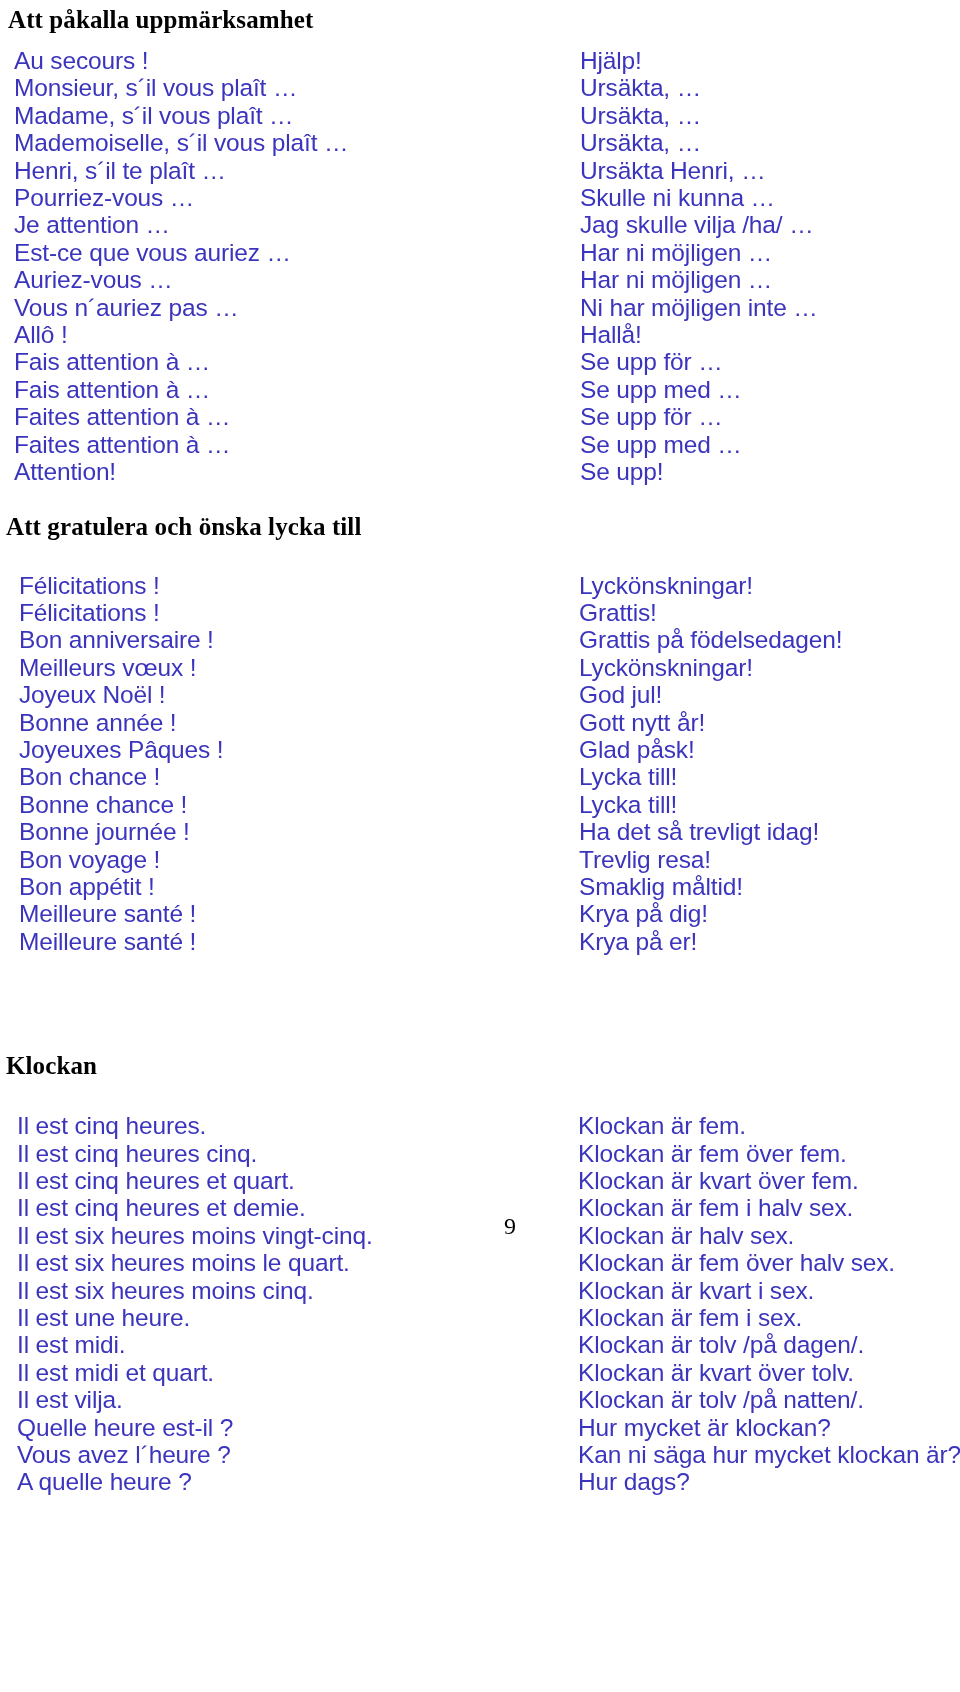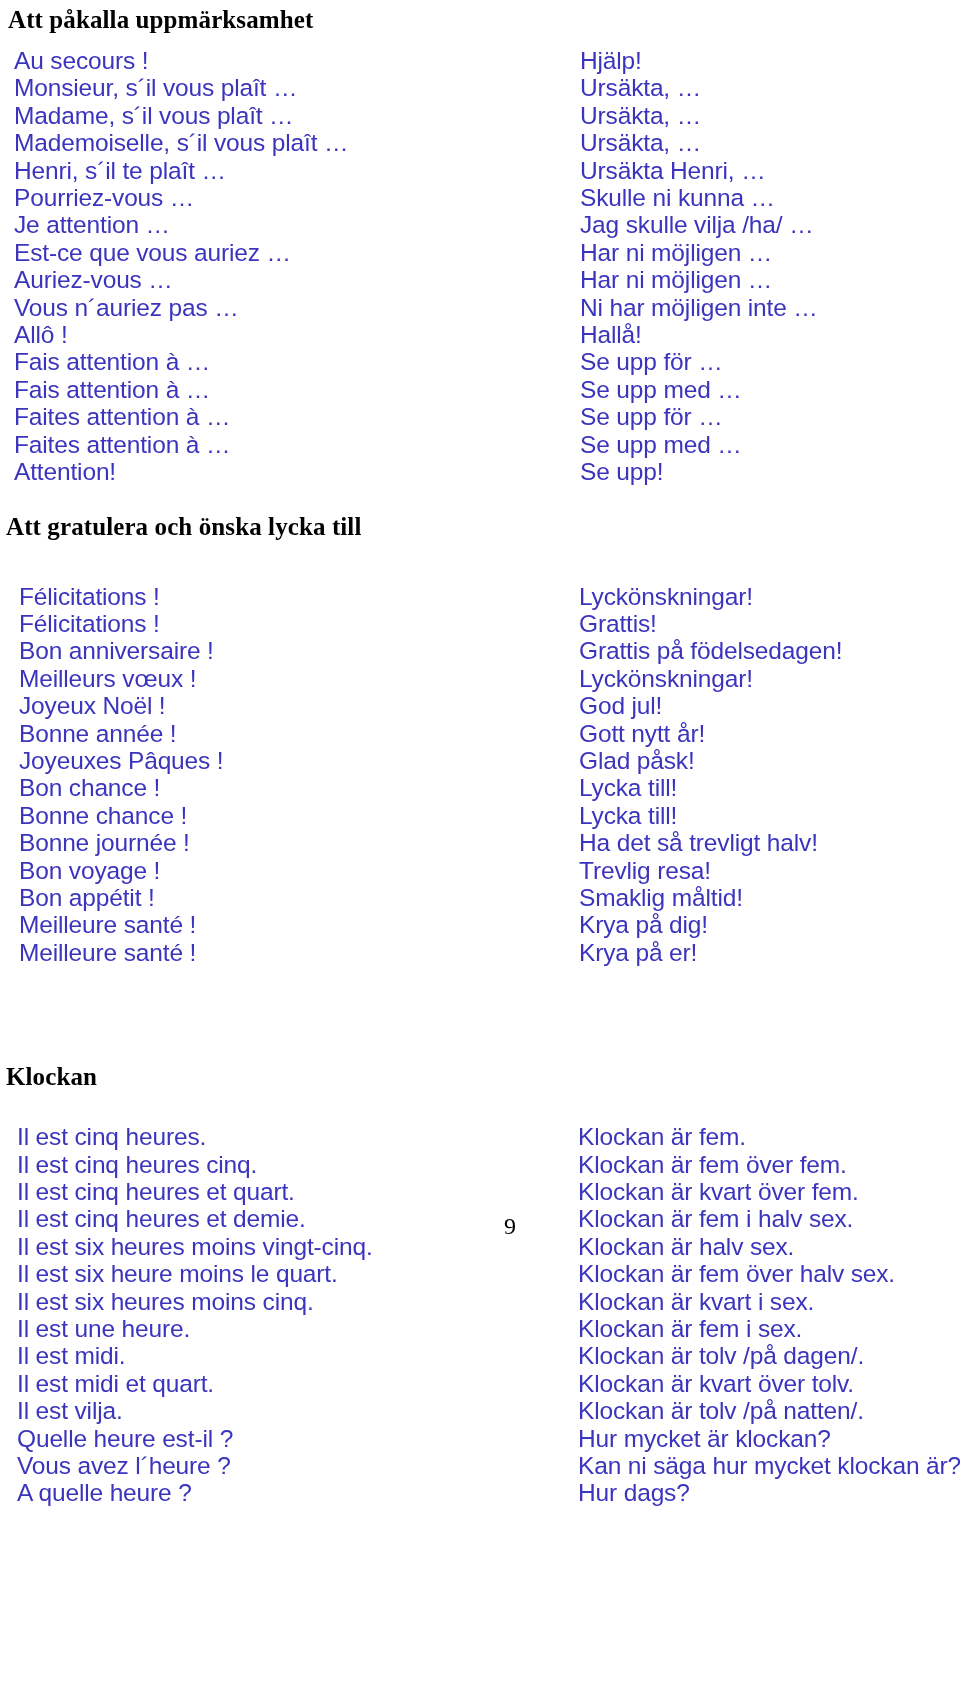--- a/index.html
+++ b/index.html
@@ -64,21 +64,21 @@
     margin-left: 8px;
     padding-top: 6px;
   }
   #sec-attention .columns { margin-top: 13px; }
   #sec-attention .col-fr { padding-left: 14px; }
   #sec-attention .col-sv { padding-left: 60px; }
 
   
   #sec-gratulera { margin-top: 27px; }
   #sec-gratulera .section-heading { margin-left: 6px; }
-  #sec-gratulera .columns { margin-top: 42px; }
+  #sec-gratulera .columns { margin-top: 31px; }
   #sec-gratulera .col-fr { padding-left: 19px; }
   #sec-gratulera .col-sv { padding-left: 59px; }
 
   
   #sec-klockan { margin-top: 97px; }
   #sec-klockan .section-heading { margin-left: 6px; }
   #sec-klockan .columns { margin-top: 32px; }
   #sec-klockan .col-fr { padding-left: 17px; }
   #sec-klockan .col-sv { padding-left: 58px; }
 
@@ -170,41 +170,41 @@
         <ul class="phrase-list">
           <li class="phrase">Lyckönskningar!</li>
           <li class="phrase">Grattis!</li>
           <li class="phrase">Grattis på födelsedagen!</li>
           <li class="phrase">Lyckönskningar!</li>
           <li class="phrase">God jul!</li>
           <li class="phrase">Gott nytt år!</li>
           <li class="phrase">Glad påsk!</li>
           <li class="phrase">Lycka till!</li>
           <li class="phrase">Lycka till!</li>
-          <li class="phrase">Ha det så trevligt halv!</li>
+          <li class="phrase">Ha det så trevligt idag!</li>
           <li class="phrase">Trevlig resa!</li>
           <li class="phrase">Smaklig måltid!</li>
           <li class="phrase">Krya på dig!</li>
           <li class="phrase">Krya på er!</li>
         </ul>
       </div>
     </div>
   </section>
 
   <section class="section" id="sec-klockan">
     <h2 class="section-heading">Klockan</h2>
     <div class="columns">
       <div class="col col-fr">
         <ul class="phrase-list">
           <li class="phrase">Il est cinq heures.</li>
           <li class="phrase">Il est cinq heures cinq.</li>
           <li class="phrase">Il est cinq heures et quart.</li>
           <li class="phrase">Il est cinq heures et demie.</li>
           <li class="phrase">Il est six heures moins vingt-cinq.</li>
-          <li class="phrase">Il est six heure moins le quart.</li>
+          <li class="phrase">Il est six heures moins le quart.</li>
           <li class="phrase">Il est six heures moins cinq.</li>
           <li class="phrase">Il est une heure.</li>
           <li class="phrase">Il est midi.</li>
           <li class="phrase">Il est midi et quart.</li>
           <li class="phrase">Il est vilja.</li>
           <li class="phrase">Quelle heure est-il ?</li>
           <li class="phrase">Vous avez l´heure ?</li>
           <li class="phrase">A quelle heure ?</li>
         </ul>
       </div>

